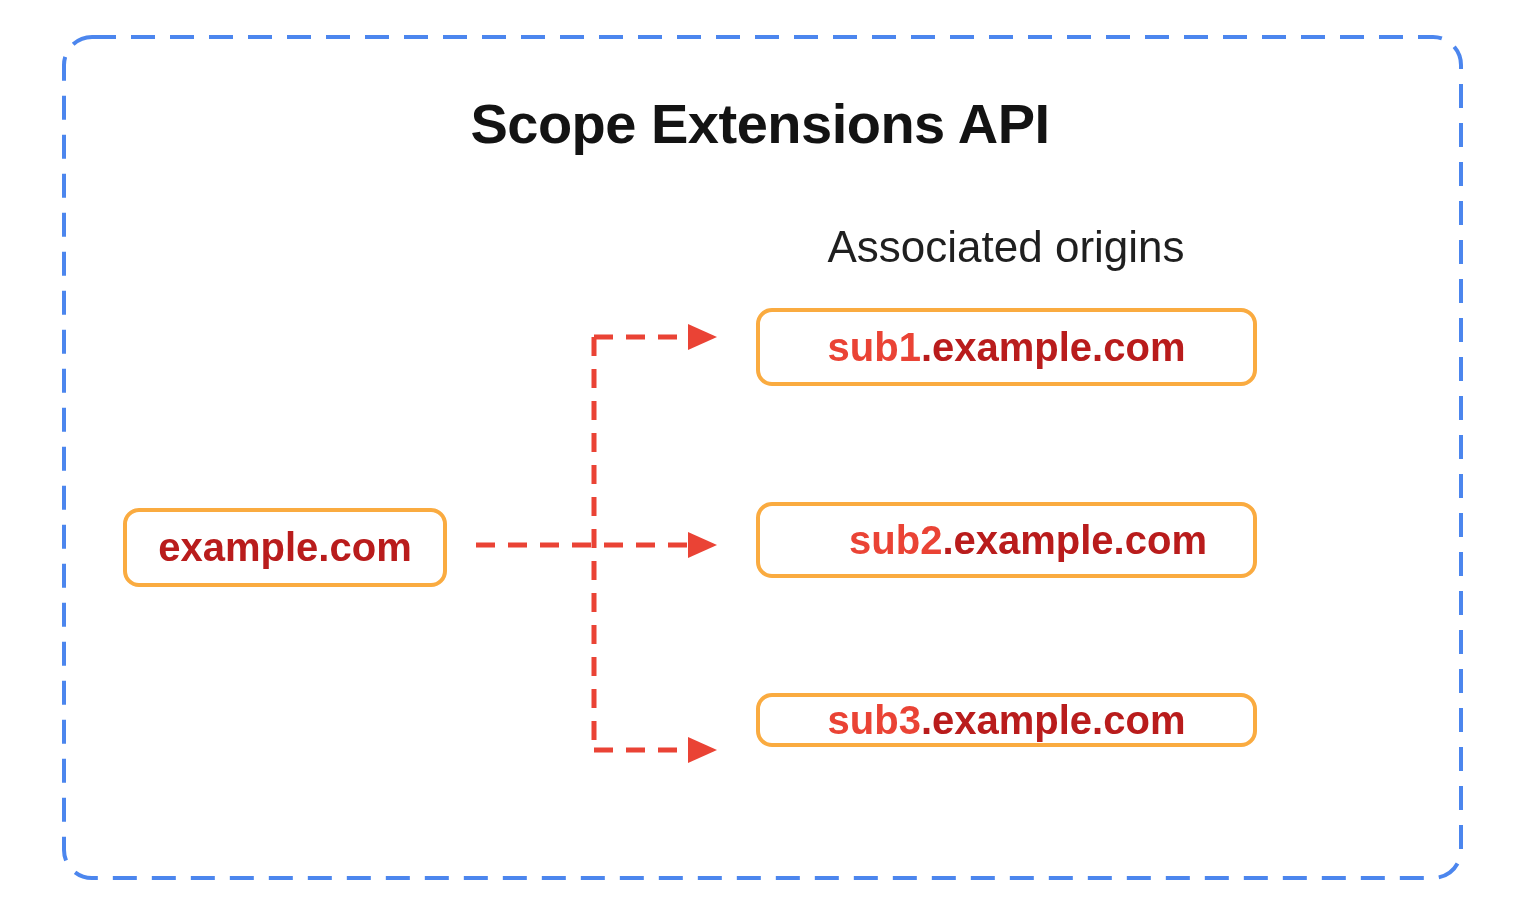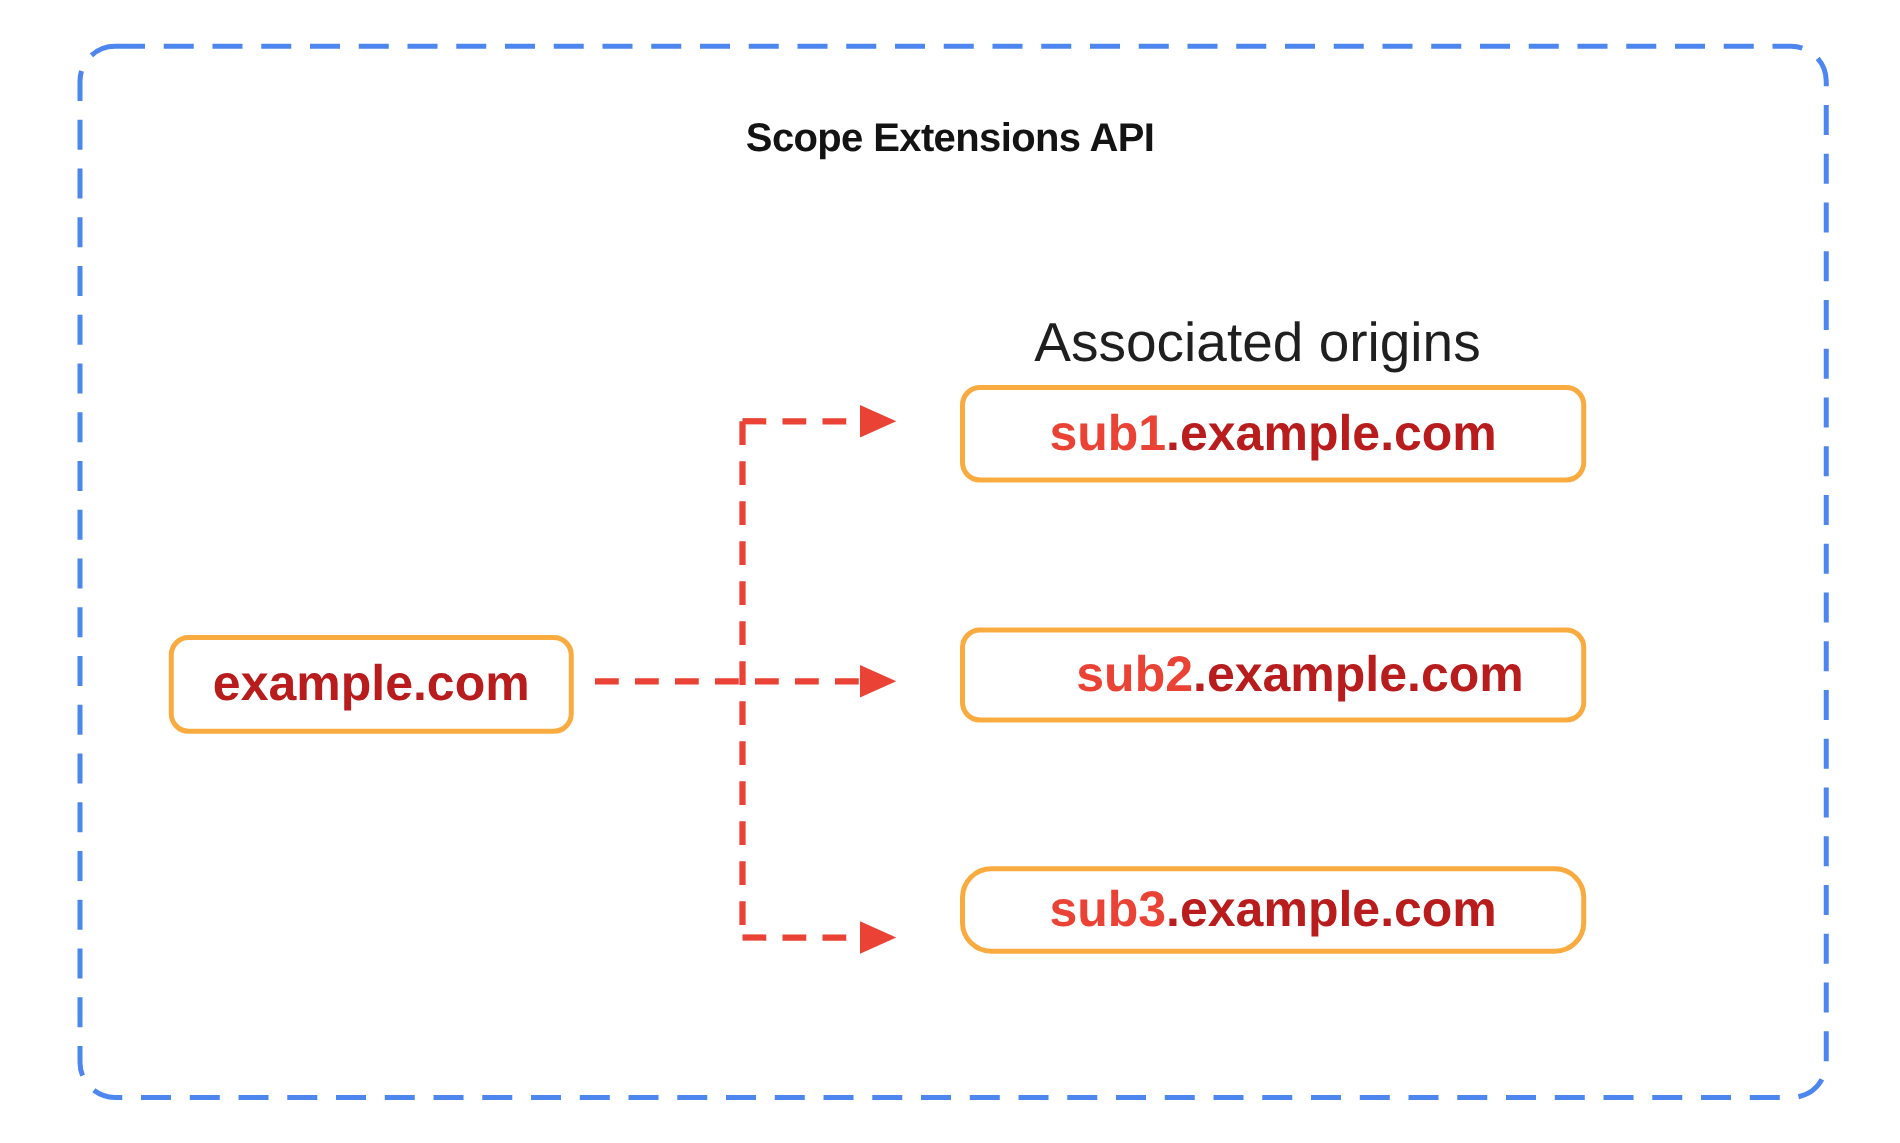--- a/index.html
+++ b/index.html
@@ -21,34 +21,33 @@
     top: 0;
     width: 1520px;
     height: 914px;
   }
   .diagram-title {
     position: absolute;
     top: 92px;
     left: 0;
     width: 100%;
     text-align: center;
-    font-size: 32px;
+    font-size: 56px;
     font-weight: 700;
     color: #131313;
     letter-spacing: -0.5px;
     line-height: 1.15;
   }
   .section-label {
     position: absolute;
     font-size: 44px;
     font-weight: 400;
     color: #1f1f1f;
     line-height: 1.15;
     text-align: center;
-    margin-top: 28px;
   }
   .main-origin-label {
     top: 430px;
     left: 96px;
     width: 380px;
   }
   .assoc-origins-label {
     top: 222px;
     left: 752px;
     width: 508px;
@@ -58,35 +57,34 @@
     box-sizing: border-box;
     border: 4px solid #FAAB40;
     border-radius: 16px;
     background: #ffffff;
     display: flex;
     align-items: center;
     justify-content: center;
     font-size: 40px;
     font-weight: 700;
     white-space: nowrap;
-    margin-left: 12px;
   }
   .main-origin-box {
     left: 123px;
     top: 508px;
     width: 324px;
     height: 79px;
   }
   .sub-box {
     left: 756px;
     width: 501px;
   }
   .sub-box-1 { top: 308px; height: 78px; }
   .sub-box-2 { top: 502px; height: 76px; padding-left: 43px; }
-  .sub-box-3 { top: 693px; height: 70px; border-radius: 25px; }
+  .sub-box-3 { top: 693px; height: 54px; }
   .txt-blue { color: #b91c1c; }
   .txt-red  { color: #EA4335; }
 </style>
 </head>
 <body>
 
 <div class="canvas">
 
   <svg class="artwork" viewBox="0 0 1520 914" aria-hidden="true">
 

